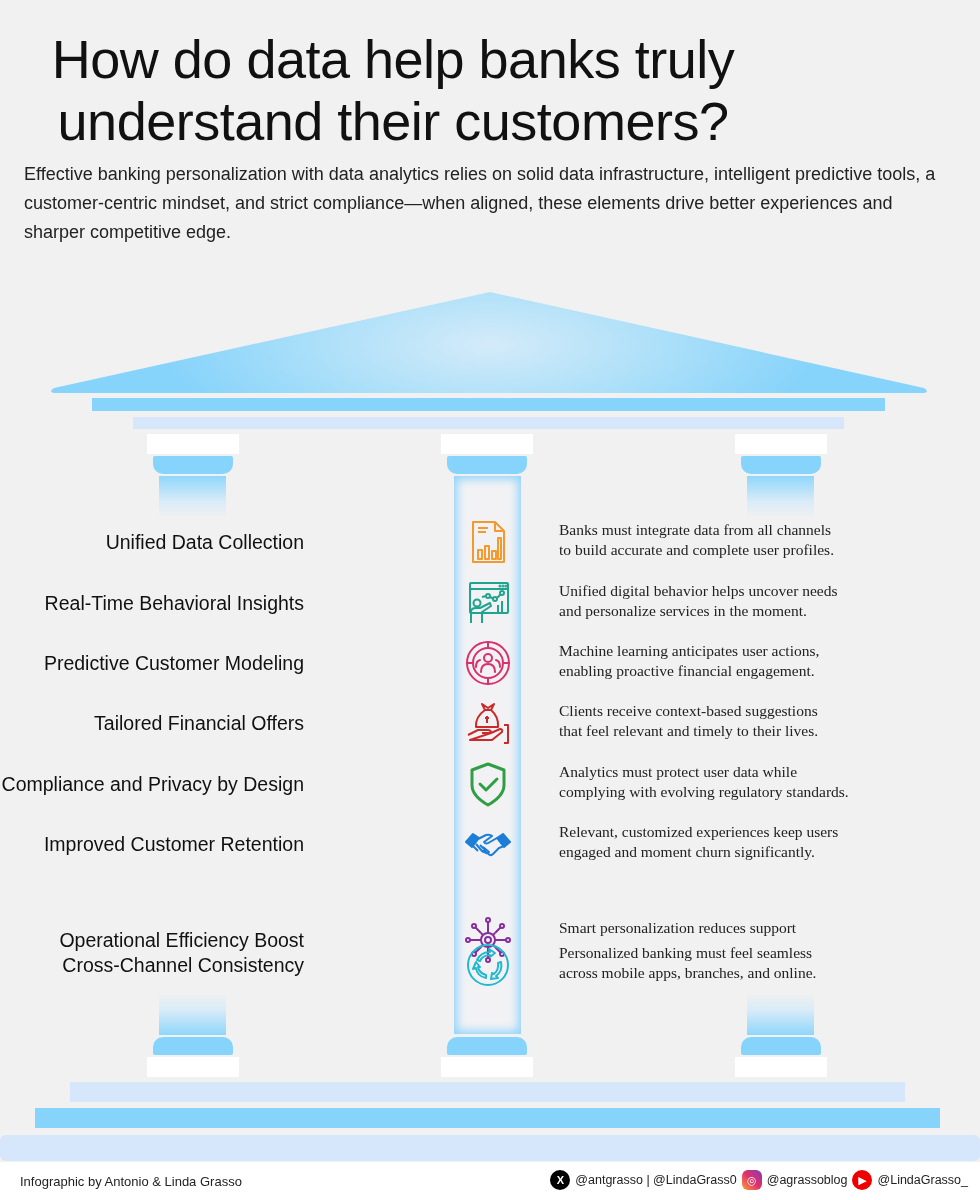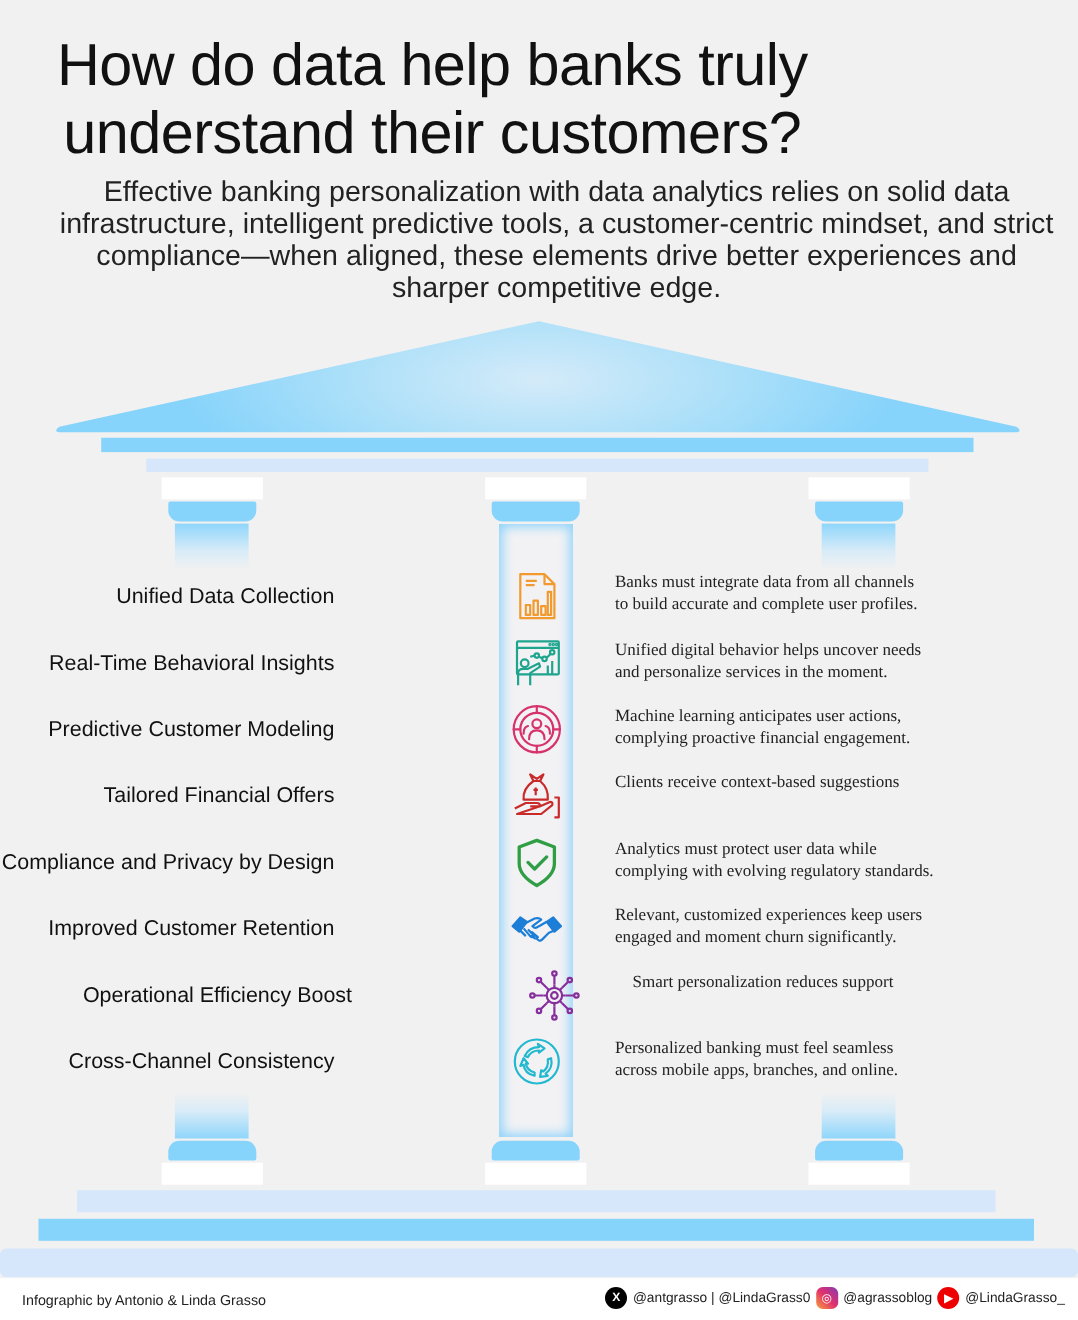--- a/index.html
+++ b/index.html
@@ -8,22 +8,22 @@
     background: #f1f1f1;
     font-family: "Liberation Sans", "DejaVu Sans", sans-serif;
     color: #111;
   }
   .title {
     position: absolute; left: 0; top: 28px; width: 786px;
     text-align: center; font-size: 54px; line-height: 62px; font-weight: normal;
     color: #111; margin: 0; letter-spacing: -0.5px;
   }
   .subtitle {
-    position: absolute; left: 46px; top: 160px; width: 920px;
-    text-align: center; font-size: 26px; line-height: 29px; color: #222;
+    position: absolute; left: 24px; top: 160px; width: 920px;
+    text-align: left; font-size: 18px; line-height: 29px; color: #222;
     margin: 0;
   }
   .abs { position: absolute; }
   .pediment { left: 0; top: 0; width: 980px; height: 1200px; pointer-events: none; }
   .beam1 { left: 92px; top: 398px; width: 793px; height: 13px; background: #86d3fb; }
   .beam2 { left: 133px; top: 417px; width: 711px; height: 12px; background: #d6e6fb; }
   .cap-block { width: 92px; height: 20px; background: #ffffff; }
   .bowl-top {
     width: 80px; height: 18px; background: #86d3fb;
     border-radius: 2px 2px 10px 10px;
@@ -172,35 +172,36 @@
   <svg class="row-icon" viewBox="0 0 48 48" fill="none" stroke="#d6336c" stroke-width="2" stroke-linecap="round">
     <circle cx="24" cy="24" r="21"></circle>
     <circle cx="24" cy="24" r="15"></circle>
     <path d="M24 3 V9 M24 39 V45 M3 24 H9 M39 24 H45"></path>
     <circle cx="24" cy="19" r="4"></circle>
     <path d="M17 33 Q17 25 24 25 Q31 25 31 33"></path>
     <path d="M16 21 Q12 22 12 28 M32 21 Q36 22 36 28"></path>
   </svg>
   <div class="row-desc">
     <span>Machine learning anticipates user actions,</span><br>
-    <span>complying proactive financial engagement.</span>
+    <span>enabling proactive financial engagement.</span>
   </div>
 </div>
 
 <div class="row" style="top:711px;">
   <div class="row-label">Tailored Financial Offers</div>
   <svg class="row-icon" viewBox="0 0 48 48" fill="none" stroke="#c92a2a" stroke-width="2" stroke-linejoin="round">
     <path d="M18 5 L24 9 L30 5 L27 11 H21 Z"></path>
     <path d="M21 11 Q11 18 12 28 H34 Q35 18 27 11"></path>
     <path d="M23 17 V24 M21 19 H25"></path>
     <path d="M4 36 L14 31 H24 Q27 31 27 34 H18 M27 34 L36 30 Q39 30 38 33 L28 41 H6 Z"></path>
     <path d="M40 26 H44 V44 H40"></path>
   </svg>
   <div class="row-desc">
     <span>Clients receive context-based suggestions</span><br>
+    <span>that feel relevant and timely to their lives.</span>
   </div>
 </div>
 
 <div class="row" style="top:772px;">
   <div class="row-label">Compliance and Privacy by Design</div>
   <svg class="row-icon" viewBox="0 0 48 48" fill="none" stroke="#2f9e44" stroke-width="3" stroke-linecap="round" stroke-linejoin="round">
     <path d="M24 4 L40 10 V25 Q40 36 24 45 Q8 36 8 25 V10 Z"></path>
     <path d="M16 24 L22 30 L33 19"></path>
   </svg>
   <div class="row-desc">
@@ -216,21 +217,21 @@
     <path d="M46 22 L39 14 L33 18 L40 27 Z" fill="#1c7ed6"></path>
     <path d="M14 19 L22 15 Q26 14 28 16 L20 22 Q22 25 26 22 L33 18"></path>
     <path d="M9 26 L14 31 M12 24 L18 31 Q20 33 22 31 L16 25 M19 30 Q22 35 25 32 L19 27 M23 32 Q26 37 29 34 L35 28 L40 26"></path>
   </svg>
   <div class="row-desc">
     <span>Relevant, customized experiences keep users</span><br>
     <span>engaged and moment churn significantly.</span>
   </div>
 </div>
 
-<div class="row" style="top:893px;margin-left:16px;">
+<div class="row" style="top:928px;">
   <div class="row-label">Operational Efficiency Boost</div>
   <svg class="row-icon" viewBox="0 0 48 48" fill="none" stroke="#862e9c" stroke-width="2">
     <circle cx="24" cy="24" r="7"></circle>
     <circle cx="24" cy="24" r="3"></circle>
     <path d="M24 14 V17 M24 31 V34 M14 24 H17 M31 24 H34 M17 17 L19 19 M29 29 L31 31 M31 17 L29 19 M19 29 L17 31"></path>
     <path d="M24 14 V6 M24 34 V42 M14 24 H6 M34 24 H42 M17 17 L11 11 M31 31 L37 37 M31 17 L37 11 M17 31 L11 37"></path>
     <circle cx="24" cy="4" r="2"></circle>
       <circle cx="24" cy="44" r="2"></circle>
     <circle cx="4" cy="24" r="2"></circle>
       <circle cx="44" cy="24" r="2"></circle>

